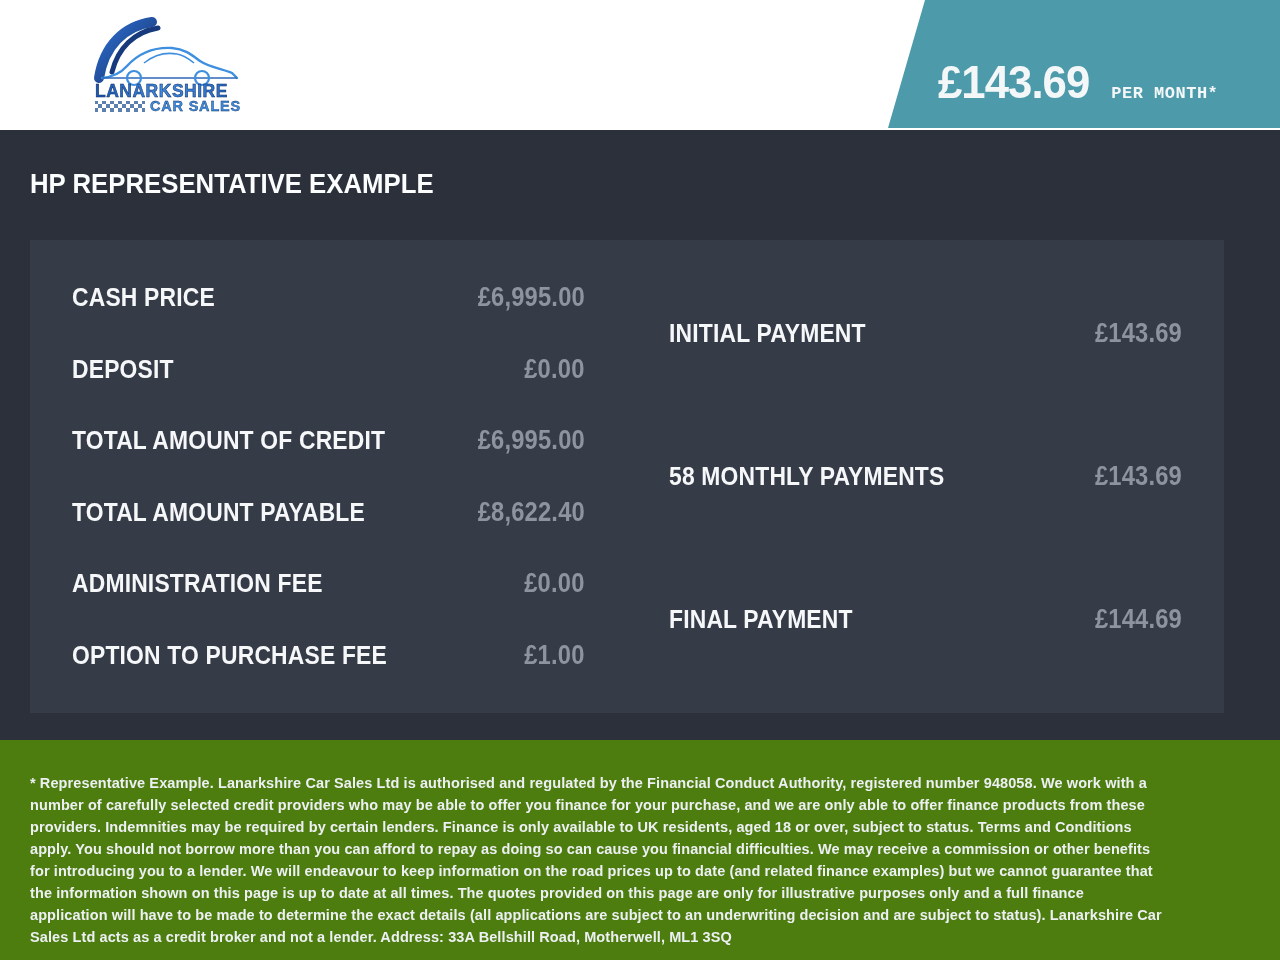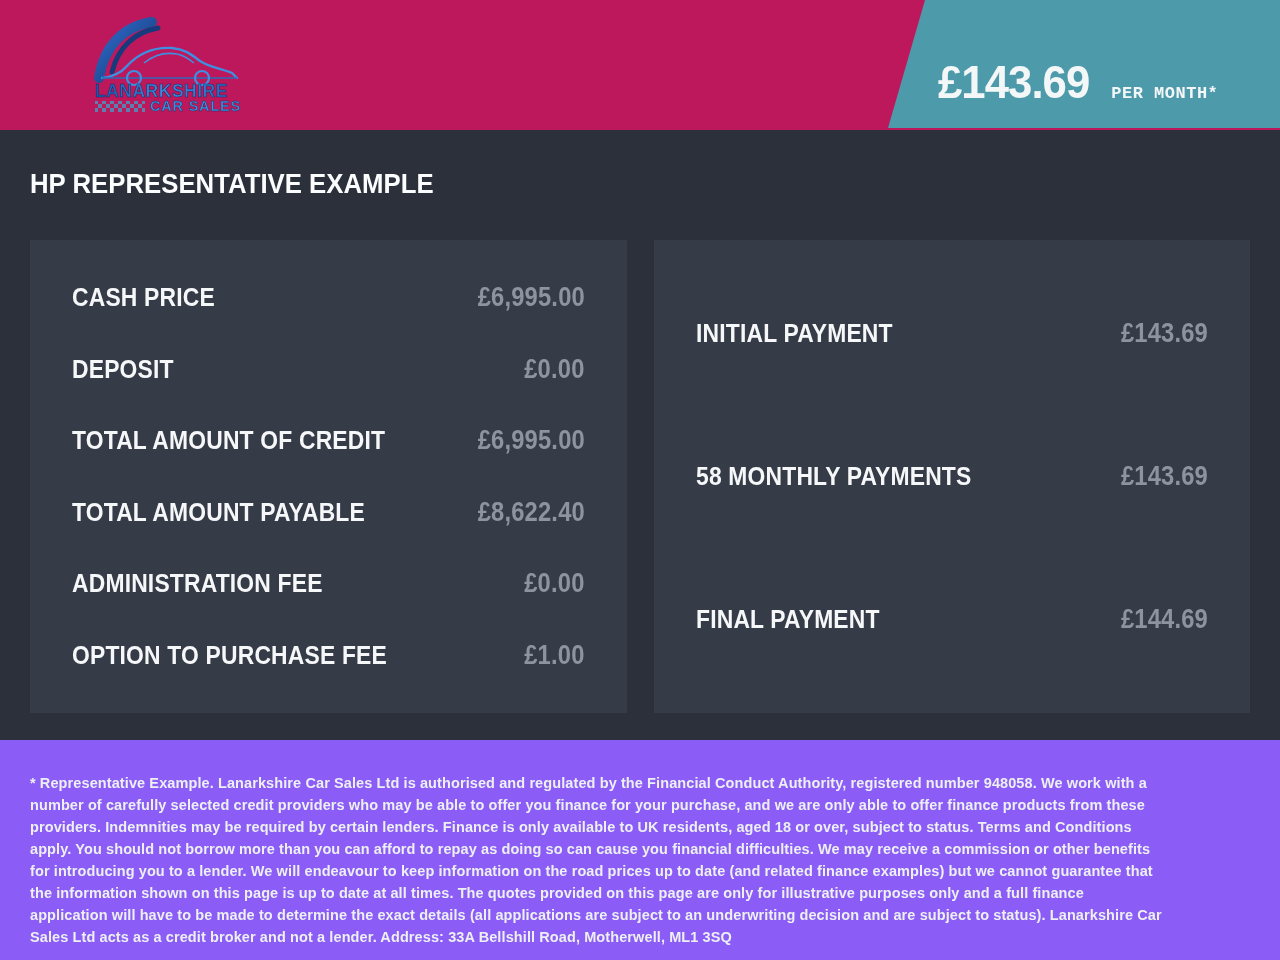--- a/index.html
+++ b/index.html
@@ -9,21 +9,21 @@
     background: #2b303a;
     overflow: hidden;
     -webkit-font-smoothing: antialiased;
   }
   .page { width: 1280px; height: 960px; display: flex; flex-direction: column; }
 
   
   .header {
     position: relative;
     height: 130px;
-    background: #be185d;
+    background: #ffffff;
     flex: 0 0 auto;
   }
   .logo {
     position: absolute;
     left: 82px; top: 16px;
     width: 162px; height: 100px;
   }
   .banner {
     position: absolute;
     right: 0; top: 0;
@@ -60,21 +60,20 @@
     font-size: 28px;
     font-weight: bold;
     color: #fcfdfe;
     letter-spacing: 0px;
     transform: scaleX(0.92);
     transform-origin: left center;
     line-height: 32px;
   }
   .panels {
     display: flex;
-    gap: 27px;
     margin-top: 40px;
   }
   .panel {
     width: 597px;
     height: 473px;
     background: #353b47;
     padding: 22px 42px;
     display: flex;
     flex-direction: column;
     justify-content: space-around;
@@ -96,21 +95,21 @@
     letter-spacing: 0.2px;
     transform: scaleX(0.88);
     transform-origin: right center;
     white-space: nowrap;
   }
 
   
   .footer {
     margin-top: 27px;
     flex: 1 1 auto;
-    background: #8b5cf6;
+    background: #4d7c0f;
     padding: 32px 30px 0 30px;
   }
   .disclaimer {
     max-width: 1135px;
     font-size: 14.5px;
     font-weight: bold;
     color: #edf0f3;
     line-height: 22px;
     letter-spacing: 0.1px;
   }

